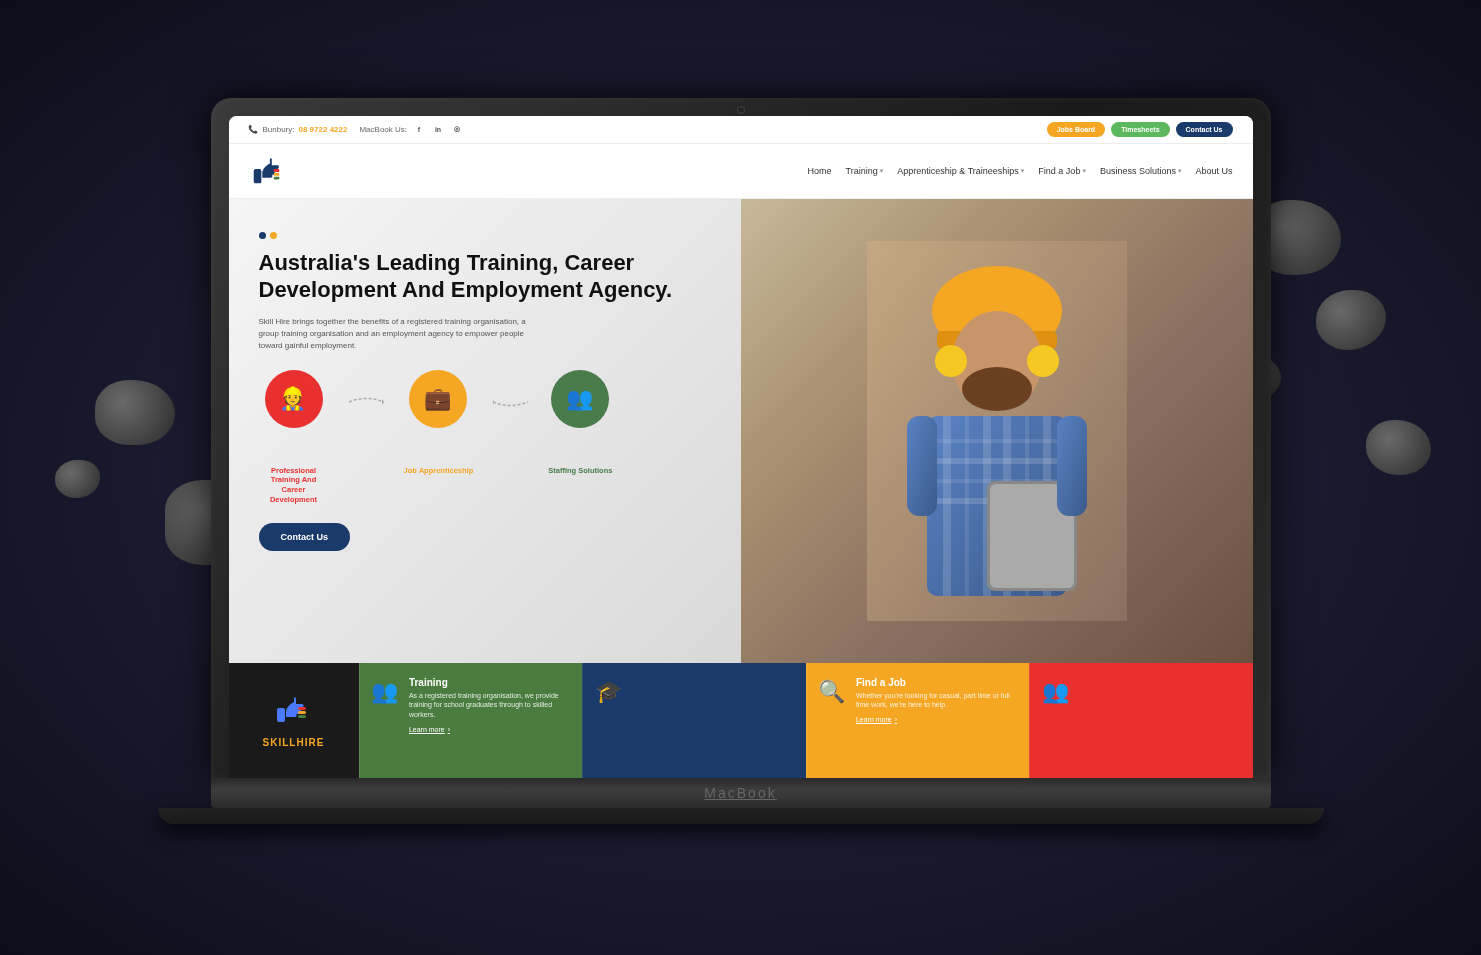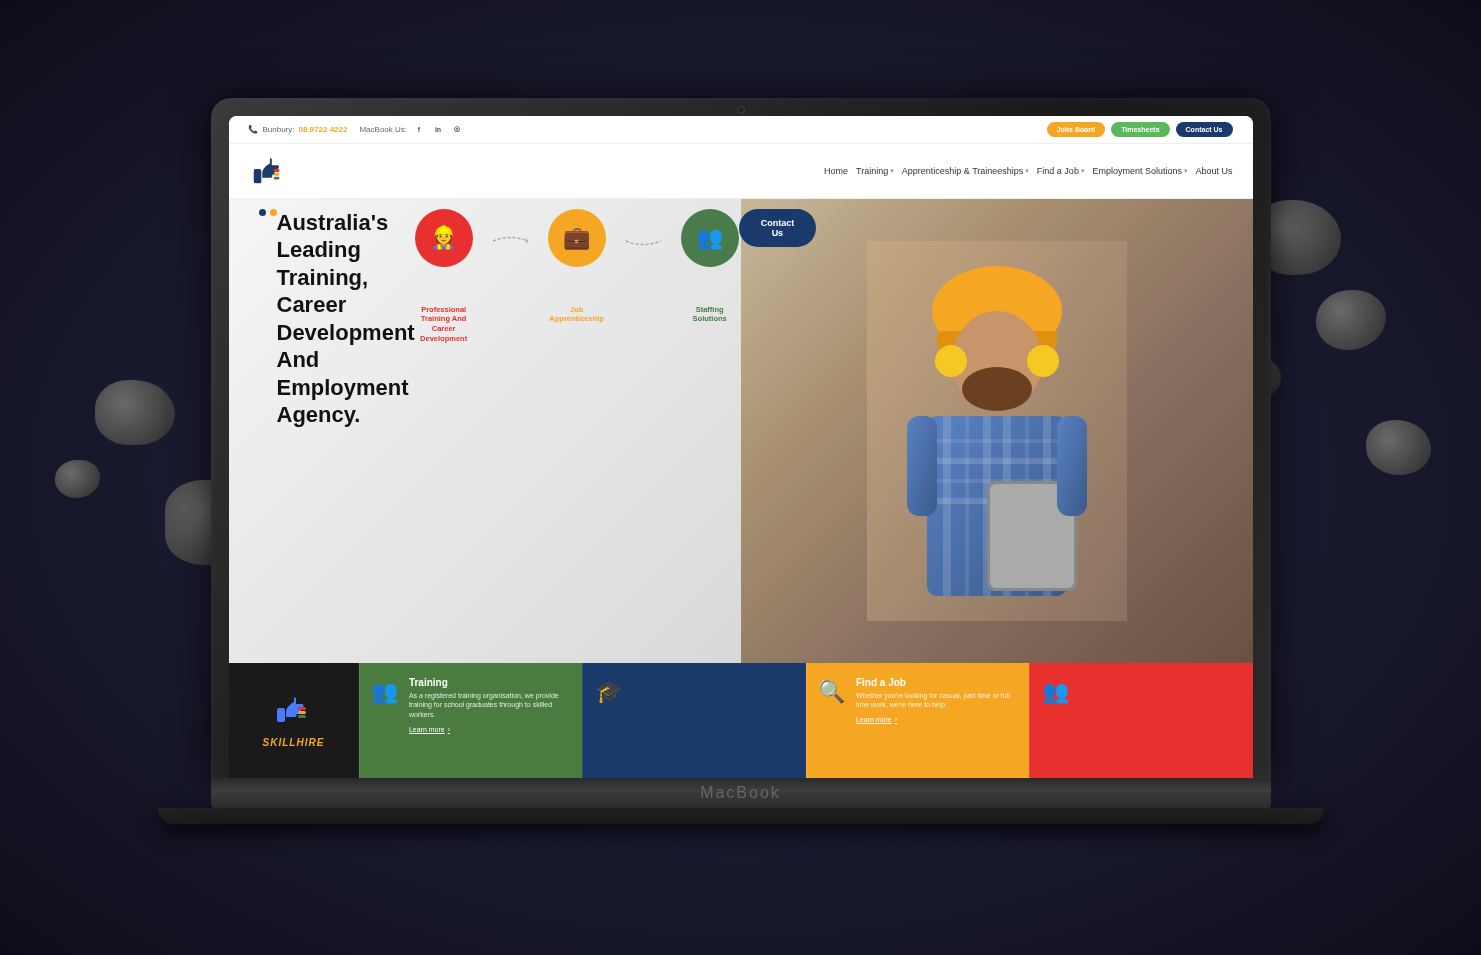--- a/index.html
+++ b/index.html
@@ -84,24 +84,25 @@
       height: 30px;
       background: linear-gradient(180deg, #2a2a2a 0%, #3d3d3d 40%, #2a2a2a 100%);
       border-radius: 0 0 4px 4px;
       position: relative;
       display: flex;
       justify-content: center;
       align-items: center;
     }
 
     .macbook-label {
-      font-size: 16px;
+      font-size: 14px;
       color: #666;
       letter-spacing: 2px;
       font-weight: 300;
+      text-decoration: underline;
     }
 
     .laptop-foot {
       width: 110%;
       height: 16px;
       background: linear-gradient(180deg, #222 0%, #1a1a1a 100%);
       border-radius: 0 0 20px 20px;
       margin-top: 0;
       box-shadow: 0 8px 20px rgba(0,0,0,0.9);
     }
@@ -209,21 +210,21 @@
       border-bottom: 1px solid #eee;
     }
 
     .logo-area {
       display: flex;
       align-items: center;
     }
 
     .nav-links {
       display: flex;
-      gap: 8px;
+      gap: 14px;
       align-items: flex-end;
       font-size: 9px;
       color: #333;
     }
 
     .nav-link {
       cursor: pointer;
       display: flex;
       align-items: center;
       gap: 2px;
@@ -248,24 +249,24 @@
 
     .hero-bg {
       position: absolute;
       inset: 0;
       background: linear-gradient(135deg, rgba(245,245,245,0.95) 0%, rgba(220,220,220,0.8) 50%, rgba(180,180,180,0.6) 100%);
     }
 
     .hero-content {
       position: relative;
       z-index: 2;
-      padding: 10px 25px 20px 30px;
+      padding: 33px 25px 20px 30px;
       width: 55%;
       display: flex;
-      flex-direction: row;
+      flex-direction: column;
       justify-content: flex-start;
     }
 
     .hero-title {
       font-size: 22px;
       font-weight: 900;
       color: #111;
       line-height: 1.25;
       margin-bottom: 12px;
     }
@@ -365,21 +366,20 @@
 
     .skillhire-brand {
       width: 130px;
       background: #1a1a1a;
       display: flex;
       flex-direction: column;
       align-items: center;
       justify-content: center;
       gap: 5px;
       flex-shrink: 0;
-      font-style: italic;
     }
 
     .sh-logo-icon {
       width: 40px;
       height: 40px;
     }
 
     .sh-brand-name {
       font-size: 10px;
       color: #fff;
@@ -515,40 +515,41 @@
               </div>
               <div class="nav-link">
                 <span>Apprenticeship &amp; Traineeships</span>
                 <span class="nav-arrow">▾</span>
               </div>
               <div class="nav-link">
                 <span>Find a Job</span>
                 <span class="nav-arrow">▾</span>
               </div>
               <div class="nav-link">
-                <span>Employment Solutions</span>
+                <span>Business Solutions</span>
                 <span class="nav-arrow">▾</span>
               </div>
               <div class="nav-link">
                 <span>About Us</span>
               </div>
             </div>
           </div>
 
           <div class="hero">
             <div class="hero-bg"></div>
 
             <div class="hero-content">
 
               <div style="display:flex;gap:4px;margin-bottom:10px;">
                 <div style="width:7px;height:7px;border-radius:50%;background:#1a3a6b;"></div>
                 <div style="width:7px;height:7px;border-radius:50%;background:#f5a623;"></div>
               </div>
 
               <h1 class="hero-title">Australia's Leading Training, Career Development And Employment Agency.</h1>
+              <p class="hero-desc">Skill Hire brings together the benefits of a registered training organisation, a group training organisation and an employment agency to empower people toward gainful employment.</p>
 
               <div class="hero-icons-row">
                 <div class="hero-icon-item">
                   <div class="hero-circle hero-circle-red">
                     <span class="hero-circle-icon">👷</span>
                   </div>
                   <span class="hero-icon-label">Professional Training And Career Development</span>
                 </div>
 
                 <div style="display:flex;align-items:center;margin-top:25px;">

